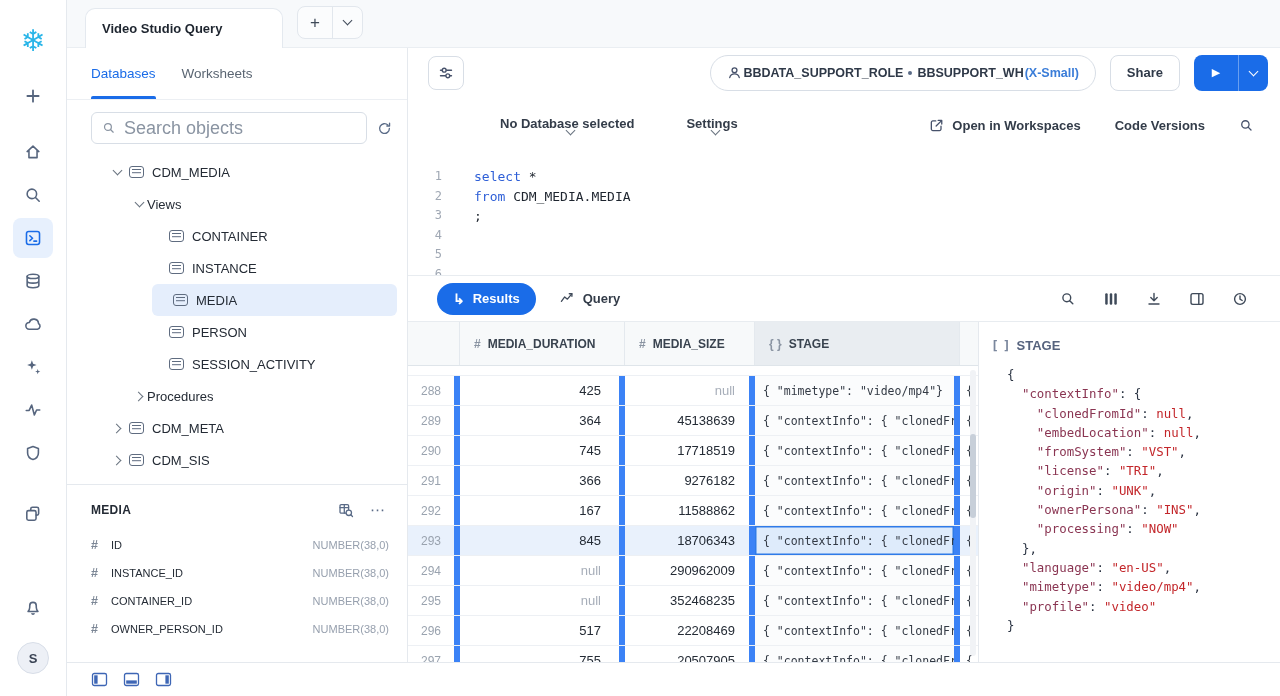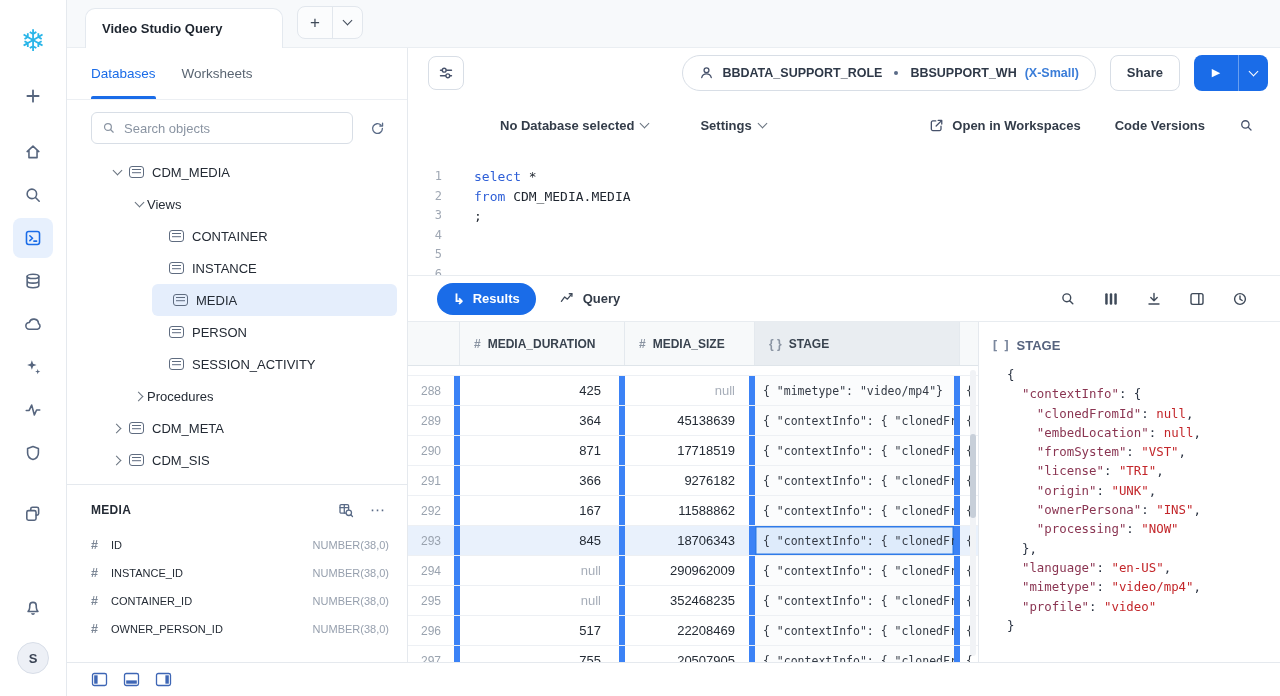--- a/index.html
+++ b/index.html
@@ -34,21 +34,21 @@
   .tab-actions .cdown { margin-left:0; }
 
   
   .leftpanel { position:absolute; left:67px; top:48px; width:341px; bottom:34px; background:#fff; border-right:1px solid #E5E9EE; overflow:hidden; }
   .lp-tabs { display:flex; gap:26px; padding:0 24px; height:52px; border-bottom:1px solid #ECEFF3; }
   .lp-tab { display:flex; align-items:center; font-size:13.5px; font-weight:400; color:#5A6572; position:relative; cursor:pointer; }
   .lp-tab.active { color:#1A6CE8; }
   .lp-tab.active::after { content:''; position:absolute; left:0; right:0; bottom:0; height:3px; background:#1A6CE8; border-radius:2px 2px 0 0; }
   .lp-search { display:flex; align-items:center; gap:10px; padding:12px 16px 8px 24px; }
   .searchbox { flex:1; display:flex; align-items:center; gap:8px; height:32px; border:1px solid #D8DEE6; border-radius:6px; padding:0 10px; color:#8A94A2; }
-  .searchbox input { border:none; outline:none; flex:1; font-size:13px; color:#242B35; background:transparent; }
+  .searchbox input { border:none; outline:none; flex:1; font-size:18px; color:#242B35; background:transparent; }
   .searchbox input::placeholder { color:#8A94A2; }
   .refreshbtn { width:28px; height:28px; display:flex; align-items:center; justify-content:center; color:#5A6B87; }
 
   .tree { padding:4px 10px 0 10px; }
   .tree-row { height:32px; display:flex; align-items:center; font-size:13px; color:#242B35; border-radius:6px; cursor:pointer; }
   .tree-row.d1 { padding-left:32px; }
   .tree-row.d2 { padding-left:54px; }
   .tree-row.d3 { padding-left:72px; }
   .tree-row.d3.selected { margin-left:75px; padding-left:1px; background:#E5EEFC; }
   .chev { width:16px; height:16px; display:flex; align-items:center; justify-content:center; flex:none; }
@@ -73,32 +73,32 @@
   .od-col { height:28px; display:flex; align-items:center; }
   .od-col .hash { width:20px; color:#7C8796; font-size:12.5px; font-weight:600; }
   .od-col .cname { font-size:11px; color:#242B35; }
   .od-col .ctype { margin-left:auto; font-size:11px; color:#97A0AE; }
 
   
   .main { position:absolute; left:408px; top:48px; right:0; bottom:34px; display:flex; flex-direction:column; background:#fff; }
   .mtoolbar { height:49px; flex:none; display:flex; align-items:center; padding:0 12px 0 20px; }
   .iconbtn.boxed { width:36px; height:34px; border:1px solid #D8DEE6; border-radius:8px; display:flex; align-items:center; justify-content:center; color:#47526B; }
   .ctx-pill { margin-left:auto; height:36px; border:1px solid #D8DEE6; border-radius:18px; display:flex; align-items:center;
-              padding:0 16px; gap:8px; font-size:12.5px; font-weight:700; color:#2F3948; cursor:pointer; }
+              padding:0 16px; gap:1px; font-size:12.5px; font-weight:700; color:#2F3948; cursor:pointer; }
   .ctx-pill svg { width:15px; height:15px; color:#47526B; }
   .dot { width:4px; height:4px; border-radius:50%; background:#5A6B87; margin:0 4px; }
   .whsize { color:#3B7DD8; font-weight:700; }
   .sharebtn { height:36px; padding:0 16px; border:1px solid #D8DEE6; border-radius:8px; font-size:13px; font-weight:700; color:#2F3948; margin-left:14px; }
   .runsplit { display:flex; margin-left:14px; height:36px; border-radius:8px; overflow:hidden; background:#1A6CE8; color:#fff; }
   .runbtn { width:44px; display:flex; align-items:center; justify-content:center; font-size:11px; }
   .runmore { width:30px; display:flex; align-items:center; justify-content:center; border-left:1px solid rgba(255,255,255,.35); }
   .runmore .cdown { margin:0 0 2px 0; }
 
   .contextbar { height:56px; flex:none; display:flex; align-items:center; padding:0 26px 0 92px; font-size:13px; color:#333C49; }
-  .selctl { display:flex; align-items:center; font-weight:600; cursor:pointer; }
+  .selctl { display:flex; align-items:center; font-weight:600; cursor:pointer;flex-direction:column; }
   .selctl .cdown { color:#68737F; }
   .settingsctl { margin-left:52px; }
   .cb-right { margin-left:auto; display:flex; align-items:center; gap:34px; font-weight:600; }
   .openws { display:flex; align-items:center; gap:8px; cursor:pointer; }
   .openws svg, .cb-right svg { width:15px; height:15px; color:#47526B; }
 
   .editor { height:122px; flex:none; overflow:hidden; padding-top:14px; font-family:"DejaVu Sans Mono", monospace; font-size:13px; }
   .eline { display:flex; height:19.5px; line-height:19.5px; white-space:pre; }
   .lnum { width:46px; text-align:right; padding-right:12px; color:#A0A8B4; font-size:12px; flex:none; }
   .kw { color:#2E5FD7; margin-left:20px; }
@@ -533,21 +533,21 @@
             <div class="trow">
               <div class="td c-rownum">289</div>
               <div class="td c-dur">364</div>
               <div class="td c-size">45138639</div>
               <div class="td c-stage">{ "contextInfo": { "clonedFro</div>
               <div class="td c-sliver">{</div>
             </div>
 
             <div class="trow">
               <div class="td c-rownum">290</div>
-              <div class="td c-dur">871</div>
+              <div class="td c-dur">745</div>
               <div class="td c-size">17718519</div>
               <div class="td c-stage">{ "contextInfo": { "clonedFro</div>
               <div class="td c-sliver">{</div>
             </div>
 
             <div class="trow">
               <div class="td c-rownum">291</div>
               <div class="td c-dur">366</div>
               <div class="td c-size">9276182</div>
               <div class="td c-stage">{ "contextInfo": { "clonedFro</div>

